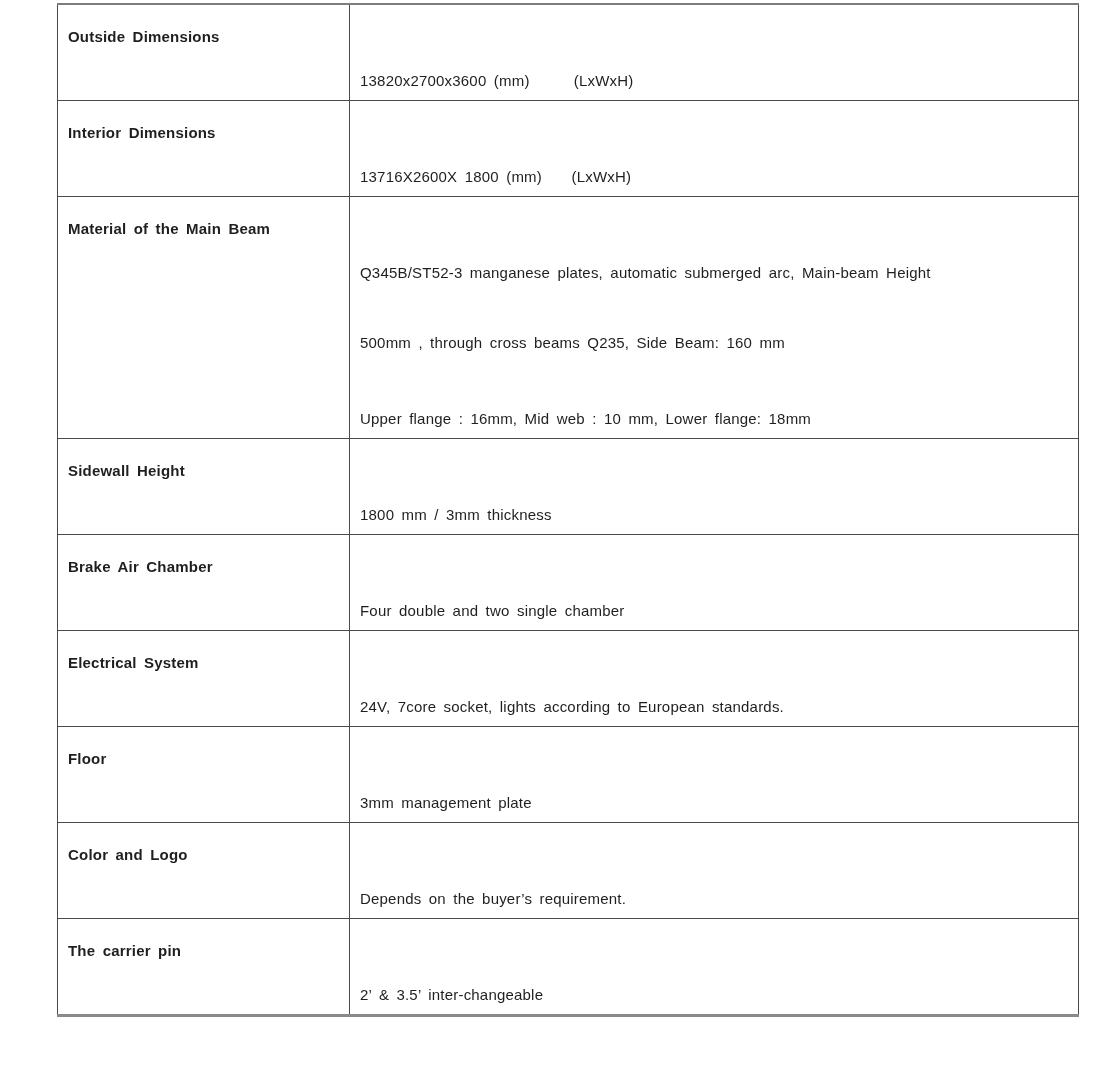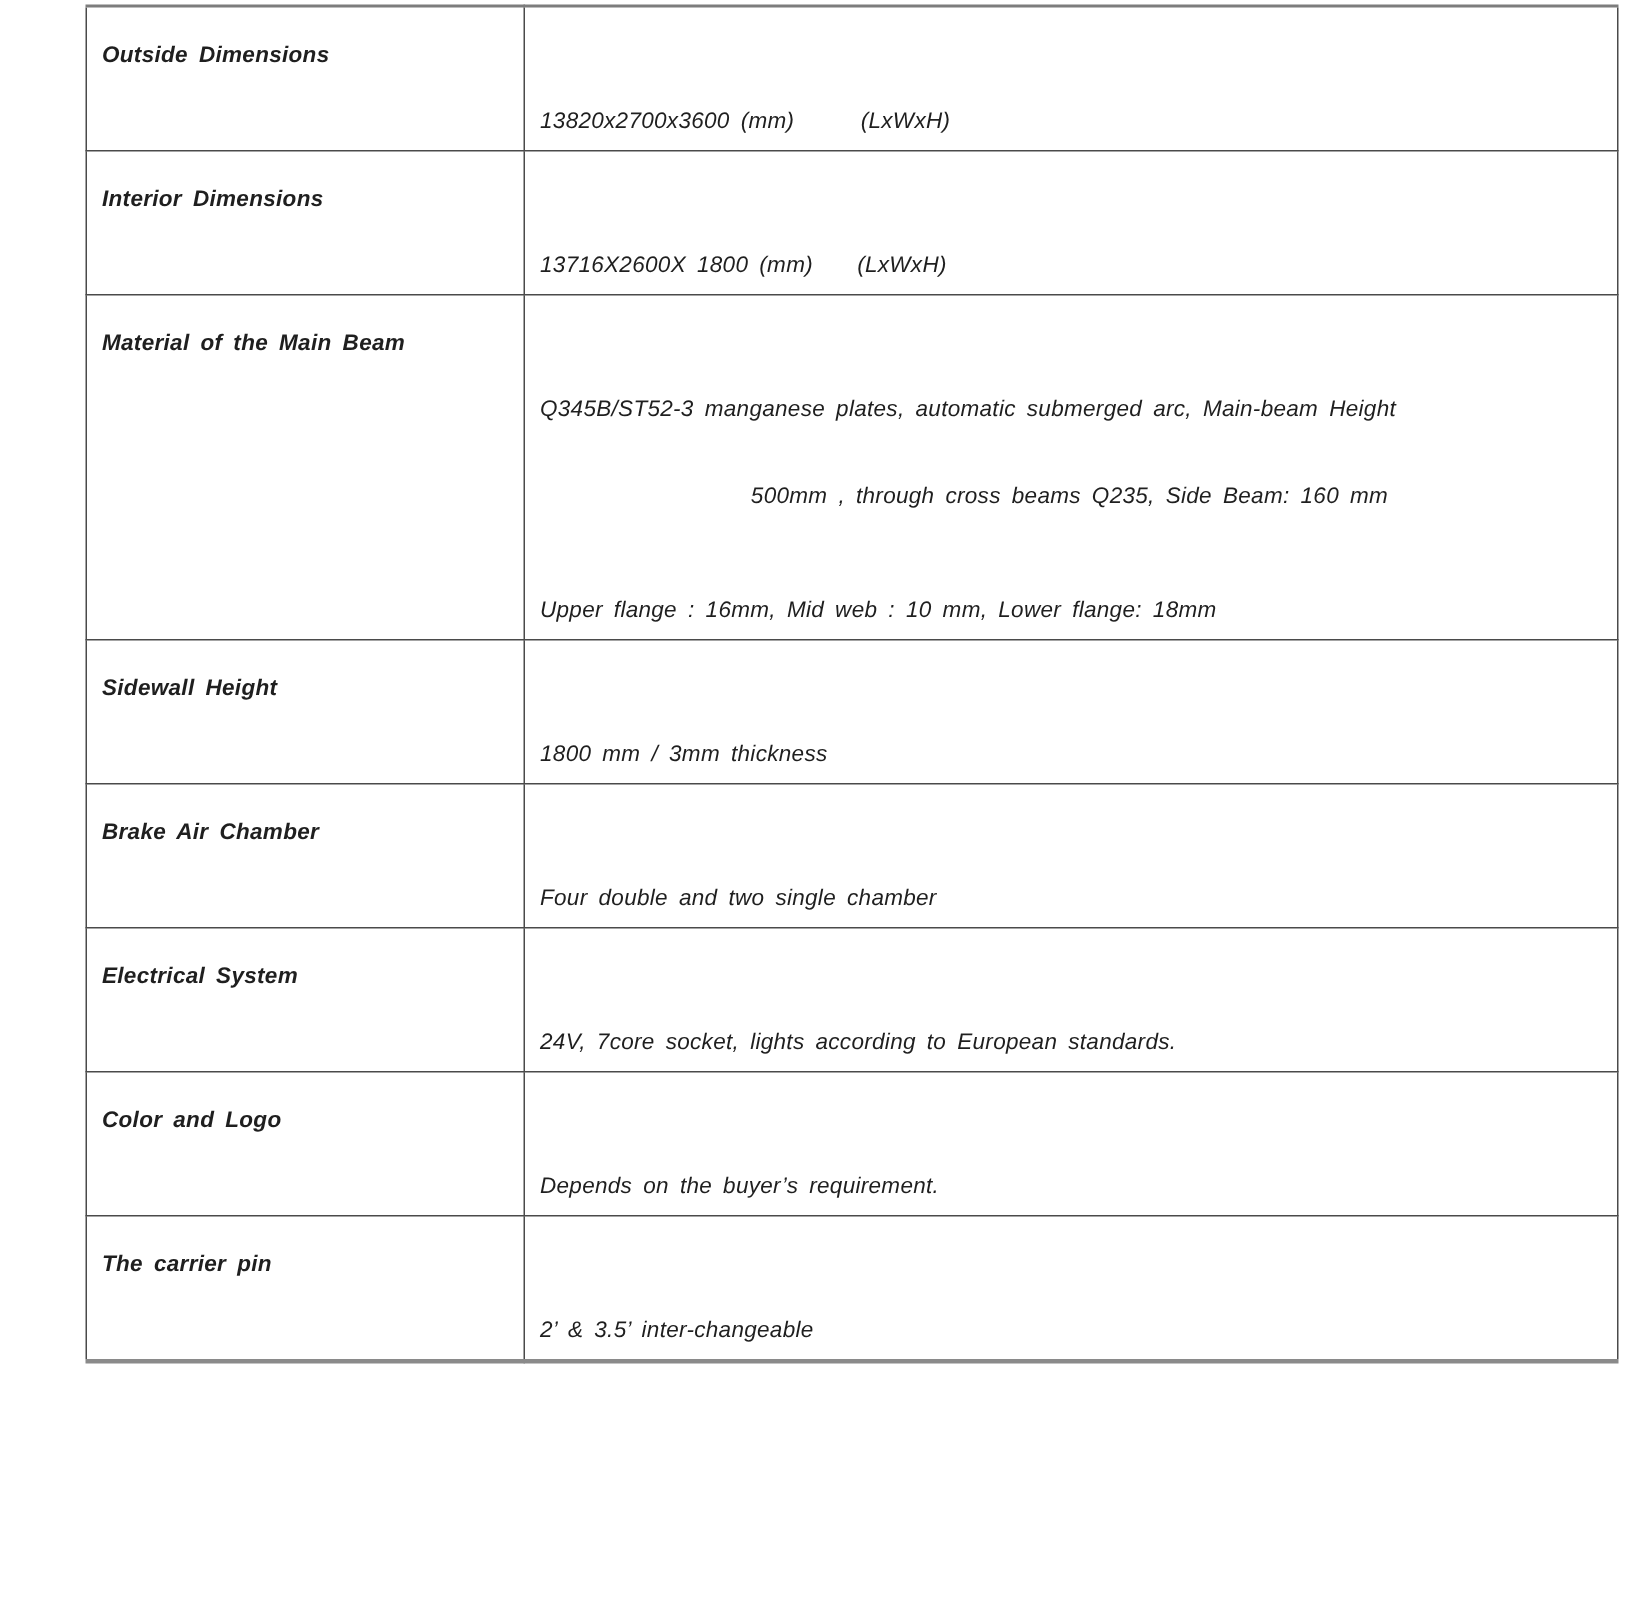--- a/index.html
+++ b/index.html
@@ -6,21 +6,20 @@
     margin: 0;
     padding: 0;
     background: #ffffff;
     font-family: "Liberation Sans", "DejaVu Sans", sans-serif;
   }
   .page {
     width: 1100px;
     height: 1068px;
     background: #ffffff;
     position: relative;
-    font-style: italic;
   }
   table.spec-table {
     position: absolute;
     left: 57px;
     top: 3px;
     width: 979px;
     border-collapse: collapse;
     table-layout: fixed;
     border: 1px solid #4a4a4a;
     border-top: 2px solid #7d7d7d;
@@ -43,21 +42,21 @@
   }
   td.value-cell {
     width: 706px;
     font-weight: 400;
     padding: 21px 12px 8px 10px;
   }
   .value-line {
     white-space: pre-wrap;
     margin-top: 44px;
   }
-  .value-line:nth-child(2) { margin-top: 36px; text-align: center; }
+  .value-line:nth-child(2) { margin-top: 48px; }
   .value-line:nth-child(3) { margin-top: 54px; }
 </style>
 </head>
 <body>
 
 <div class="page">
   <table class="spec-table">
     <tbody>
       <tr style="height:75px">
         <td class="label-cell">
@@ -102,20 +101,28 @@
           </td>
       </tr>
       <tr style="height:77px">
         <td class="label-cell">
             <div>Electrical System</div>
           </td>
         <td class="value-cell">
             <div class="value-line">24V, 7core socket, lights according to European standards.</div>
           </td>
       </tr>
+      <tr style="height:79px">
+        <td class="label-cell">
+            <div>Floor</div>
+          </td>
+        <td class="value-cell">
+            <div class="value-line">3mm management plate</div>
+          </td>
+      </tr>
       <tr style="height:78px">
         <td class="label-cell">
             <div>Color and Logo</div>
           </td>
         <td class="value-cell">
             <div class="value-line">Depends on the buyer’s requirement.</div>
           </td>
       </tr>
       <tr style="height:77px">
         <td class="label-cell">

